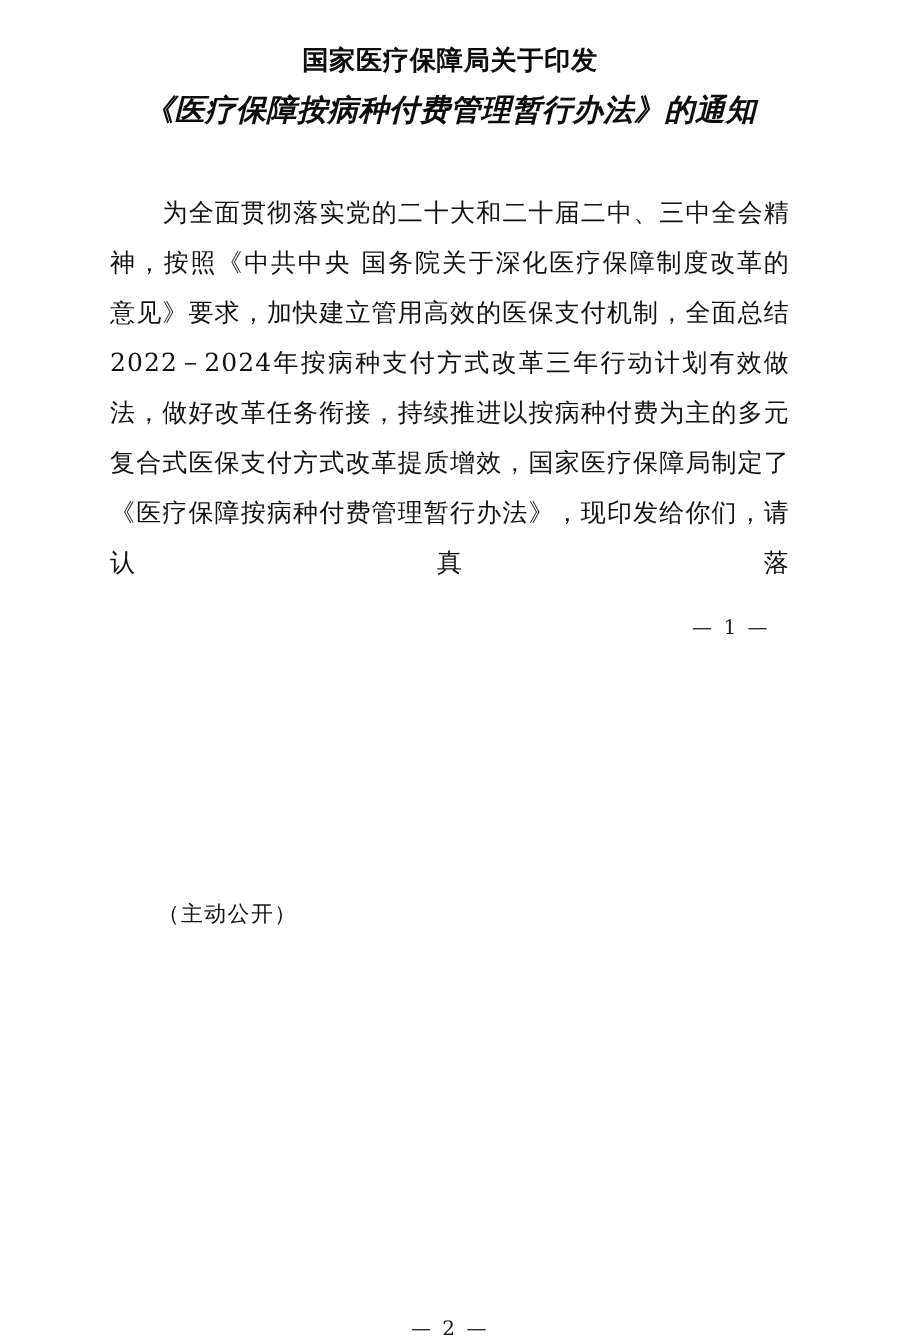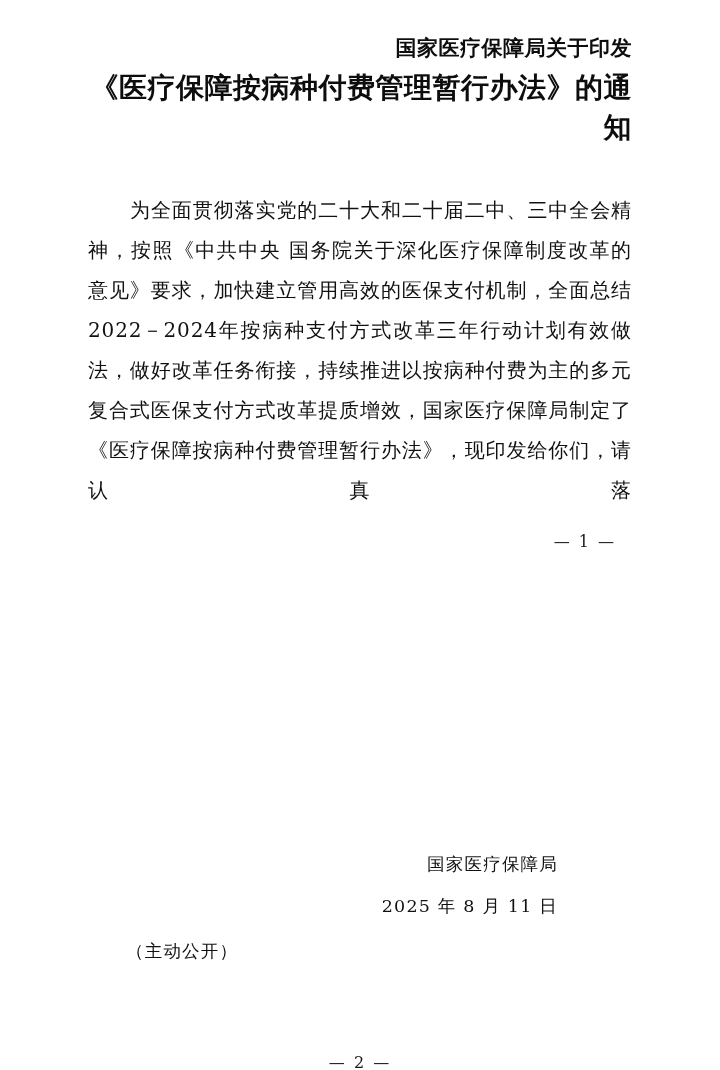--- a/index.html
+++ b/index.html
@@ -19,30 +19,31 @@
   .page {
     position: relative;
     width: 720px;
     height: 1070px;
     box-sizing: border-box;
     padding: 0 88px;
   }
 
   .doc-title {
     margin-top: 28px;
-    text-align: right;
+    text-align: center;
     font-weight: bold;
     font-size: 21px;
     line-height: 40px;
     letter-spacing: 0.5px;
     color: #0d0d0d;
   }
   .doc-title .line2 {
     display: block;
-    font-size: 28px;
+    font-size: 24px;
+    font-style: italic;
   }
 
   .body-block {
     margin-top: 42px;
   }
 
   .salutation {
     font-size: 17.5px;
     line-height: 40px;
     letter-spacing: 1.2px;
@@ -127,24 +128,20 @@
   <div class="body-block">
 
 
     <div class="para indent">为全面贯彻落实党的二十大和二十届二中、三中全会精神，按照《中共中央 国务院关于深化医疗保障制度改革的意见》要求，加快建立管用高效的医保支付机制，全面总结2022－2024年按病种支付方式改革三年行动计划有效做法，做好改革任务衔接，持续推进以按病种付费为主的多元复合式医保支付方式改革提质增效，国家医疗保障局制定了《医疗保障按病种付费管理暂行办法》，现印发给你们，请认真落</div>
 
     <div class="page-number">— 1 —</div>
 
     <div class="gap-break"></div>
 
 
-    <div class="signature-block">
-      <div class="signature-org">国家医疗保障局</div>
-      <div class="signature-date">2025 年 8 月 11 日</div>
-    </div>
 
     <div class="public-note">（主动公开）</div>
 
   </div>
 
   <div class="footer-page">— 2 —</div>
 
 </div>
 
 </body></html>

